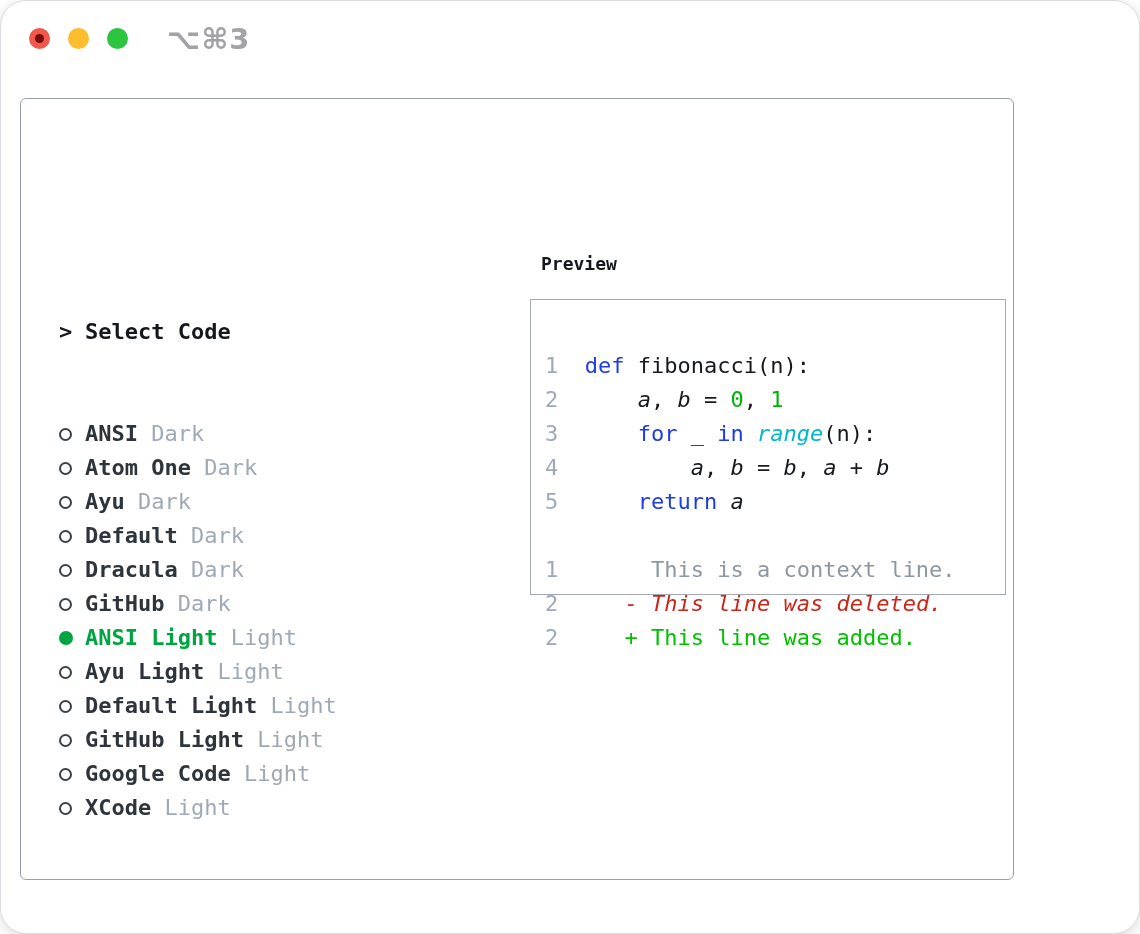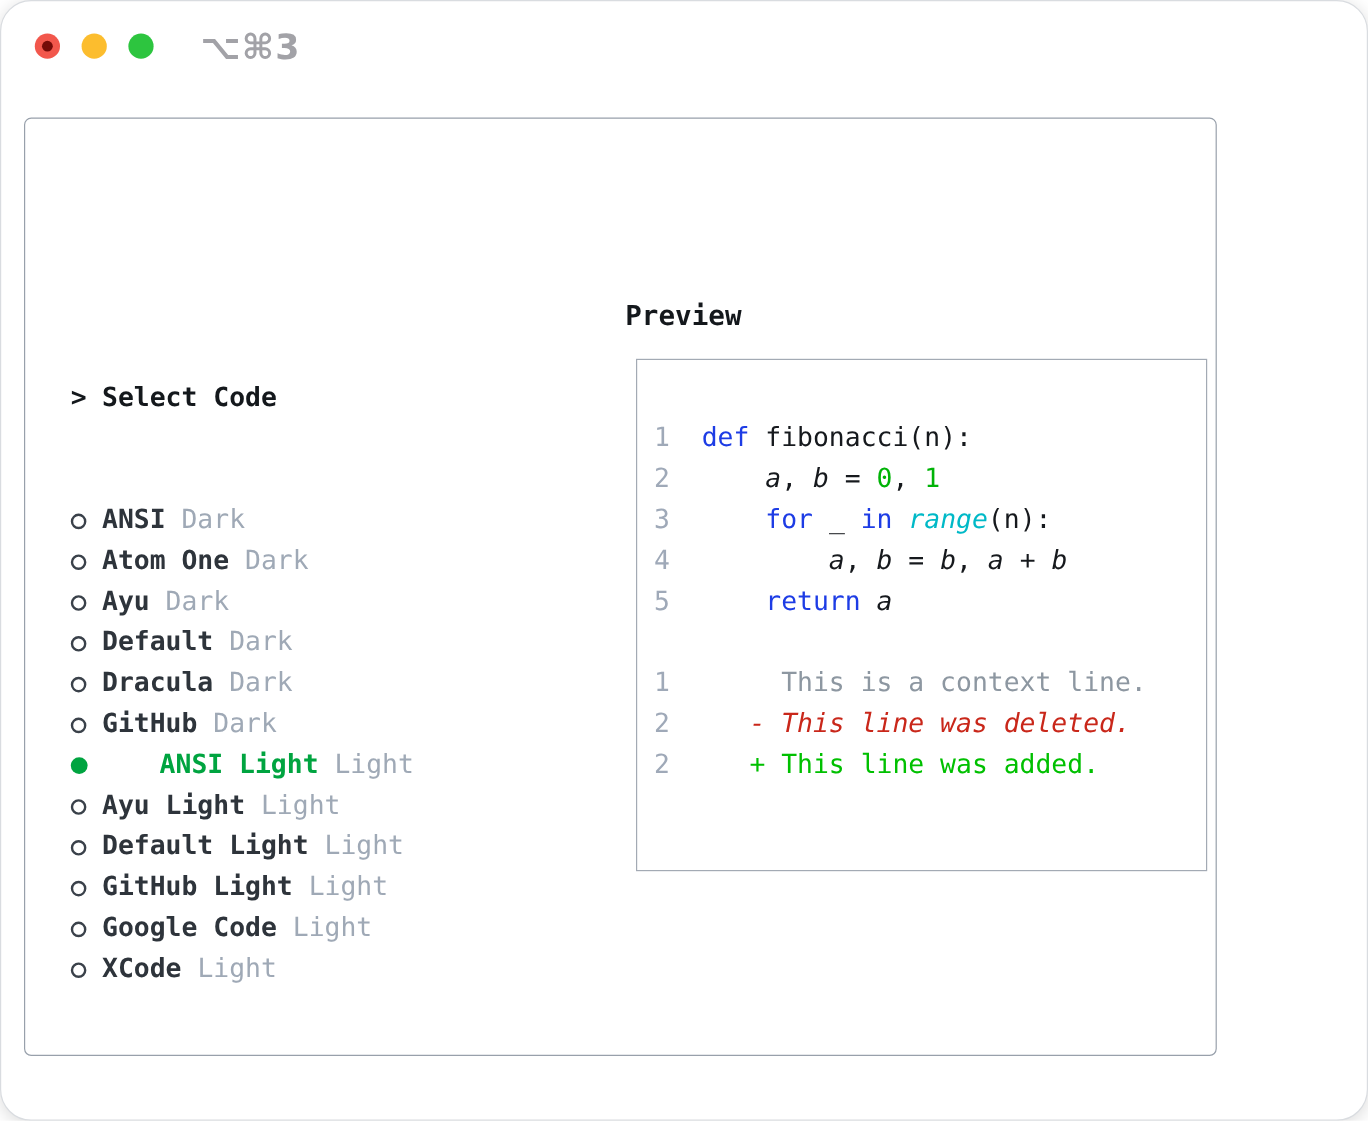--- a/index.html
+++ b/index.html
@@ -27,25 +27,25 @@
   .panel{position:absolute;left:19px;top:97px;width:994px;height:782px;border:1.6px solid var(--border_outer);border-radius:6px;background:#fff;}
   .leftcol{position:absolute;left:38px;top:148px;font-size:22px;line-height:34px;color:var(--text_dark);white-space:pre;}
   .row{height:34px;display:flex;align-items:center;}
   .row.blank{height:34px;}
   .bullet-col{display:inline-flex;width:26px;flex:0 0 26px;align-items:center;}
   .circle{width:13px;height:13px;border-radius:50%;border:2px solid #3a414a;display:inline-block;}
   .circle.filled{border:none;background:var(--sel_green);width:14px;height:14px;}
   .title-row{font-weight:bold;color:var(--title_black);}
   .prefix{color:var(--title_black);font-weight:bold;}
   .theme-name{color:var(--text_dark);font-weight:bold;}
-  .theme-name.selected{color:var(--sel_green);margin-left:48px;}
+  .theme-name.selected{color:var(--sel_green);}
   .theme-variant{color:var(--muted);}
   
-  .preview-title{position:absolute;left:500px;top:148px;height:34px;line-height:34px;font-size:23px;font-weight:bold;color:var(--title_black);}
-  .preview-box{position:absolute;left:509px;top:200px;width:476px;height:427px;border:1.6px solid var(--border_preview);background:#fff;}
+  .preview-title{position:absolute;left:520px;top:148px;height:34px;line-height:34px;font-size:18px;font-weight:bold;color:var(--title_black);}
+  .preview-box{position:absolute;left:509px;top:200px;width:476px;height:296px;border:1.6px solid var(--border_preview);background:#fff;}
   .preview-code{position:absolute;left:14px;top:49px;font-size:22px;line-height:34px;white-space:pre;color:#16191d;}
   .pline{height:34px;}
   .ln{color:var(--ln_gray);}
   .kw{color:var(--kw_blue);}
   .fn{color:var(--fn_cyan);font-style:italic;margin-top:42px;}
   .num{color:var(--num_green);}
   .var{color:#16191d;font-style:italic;}
   .pl{color:#16191d;}
   .ctx{color:var(--ctx_gray);}
   .del{color:var(--del_red);font-style:italic;}

